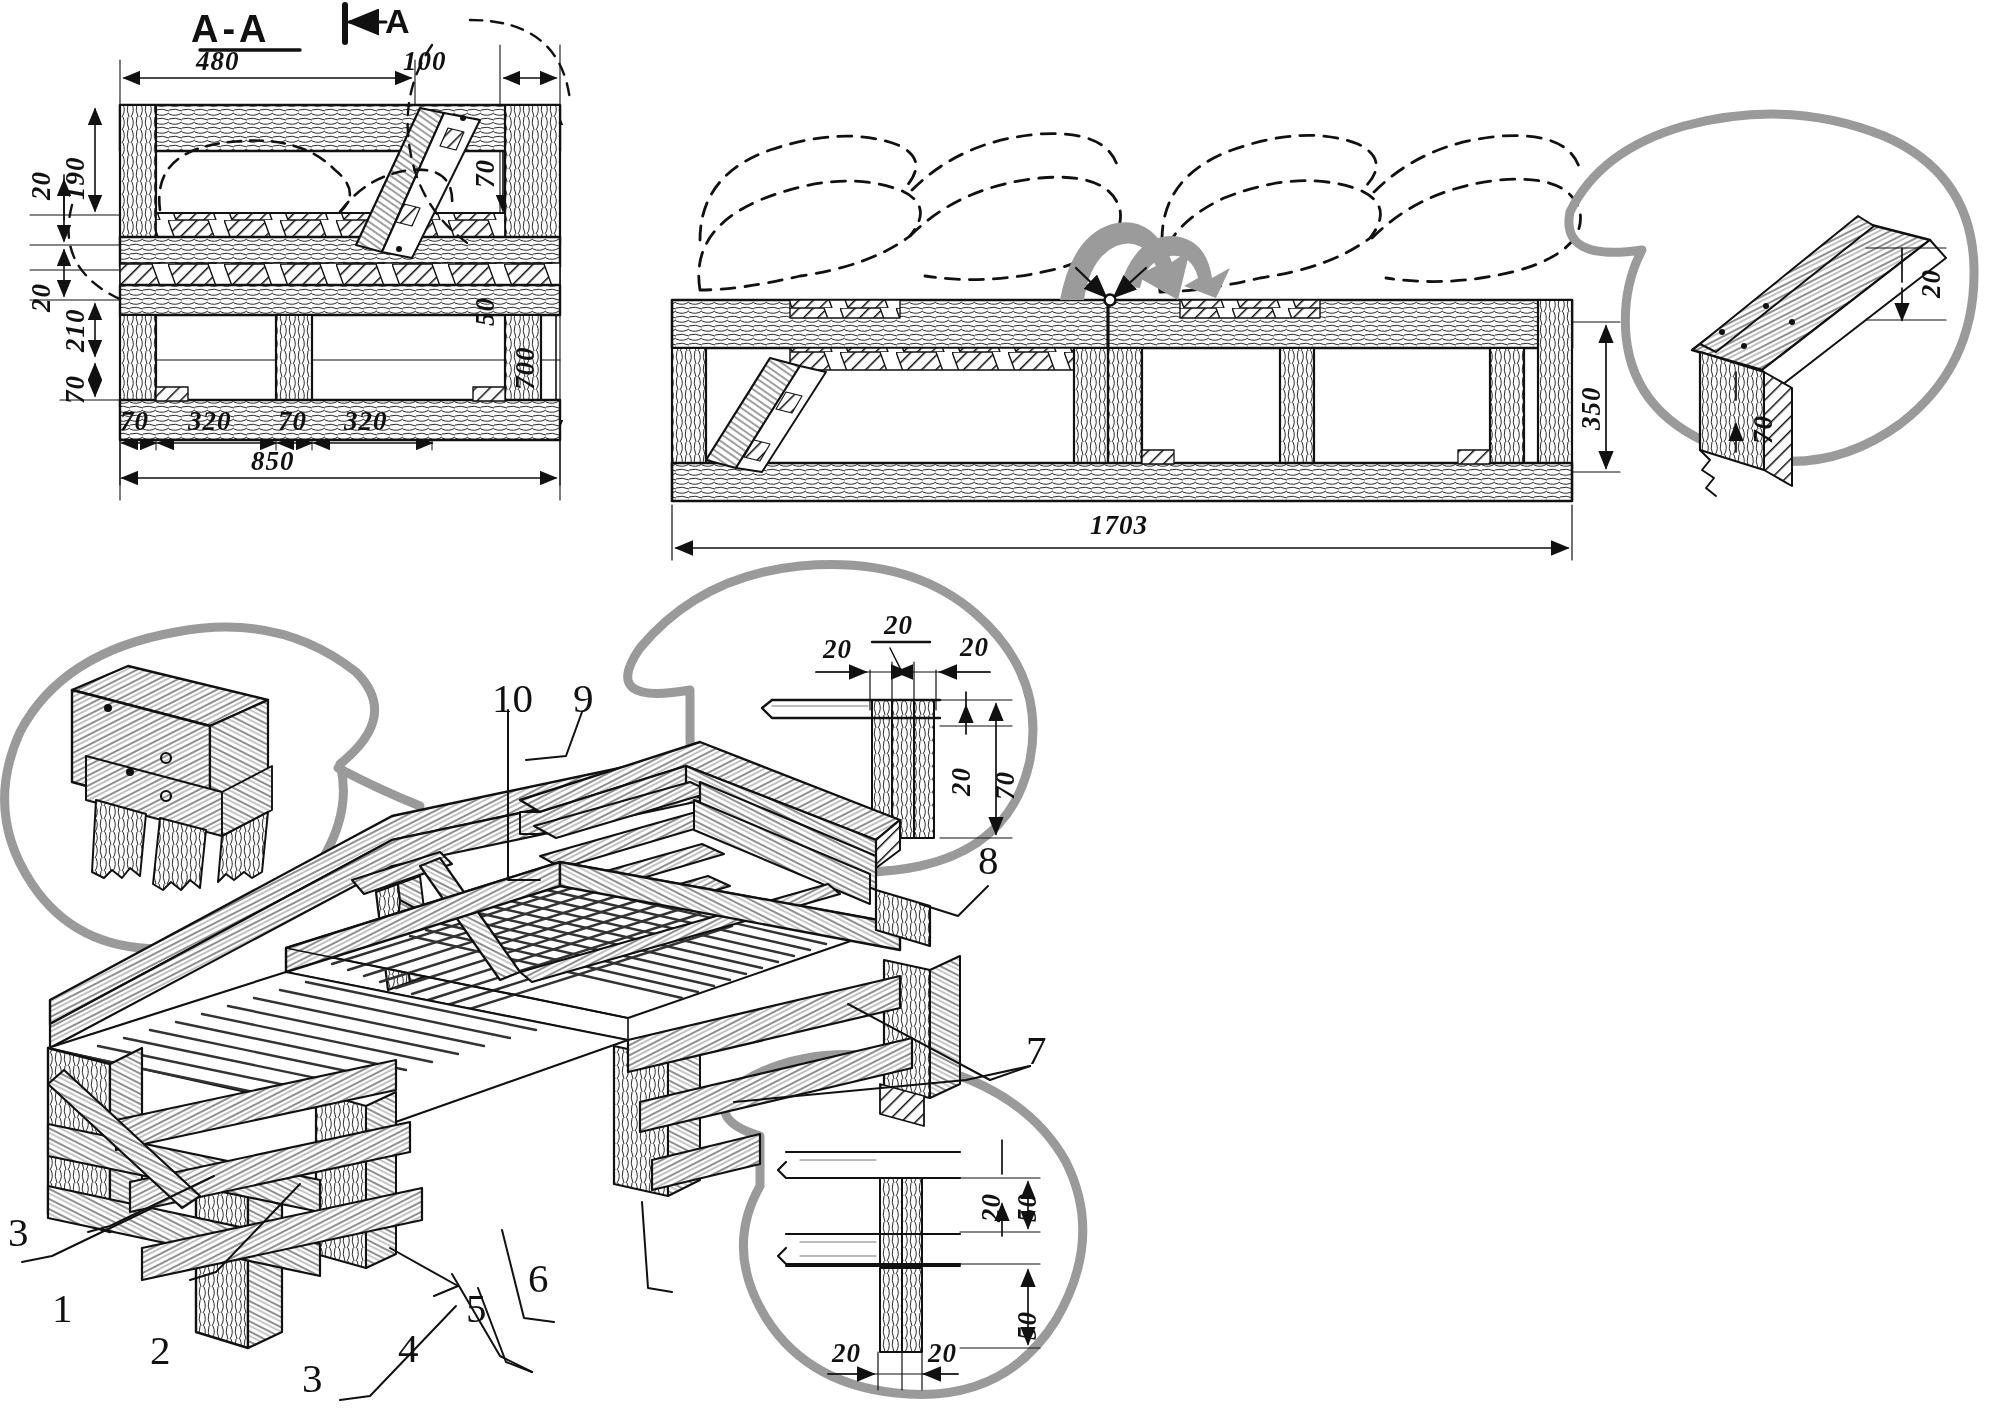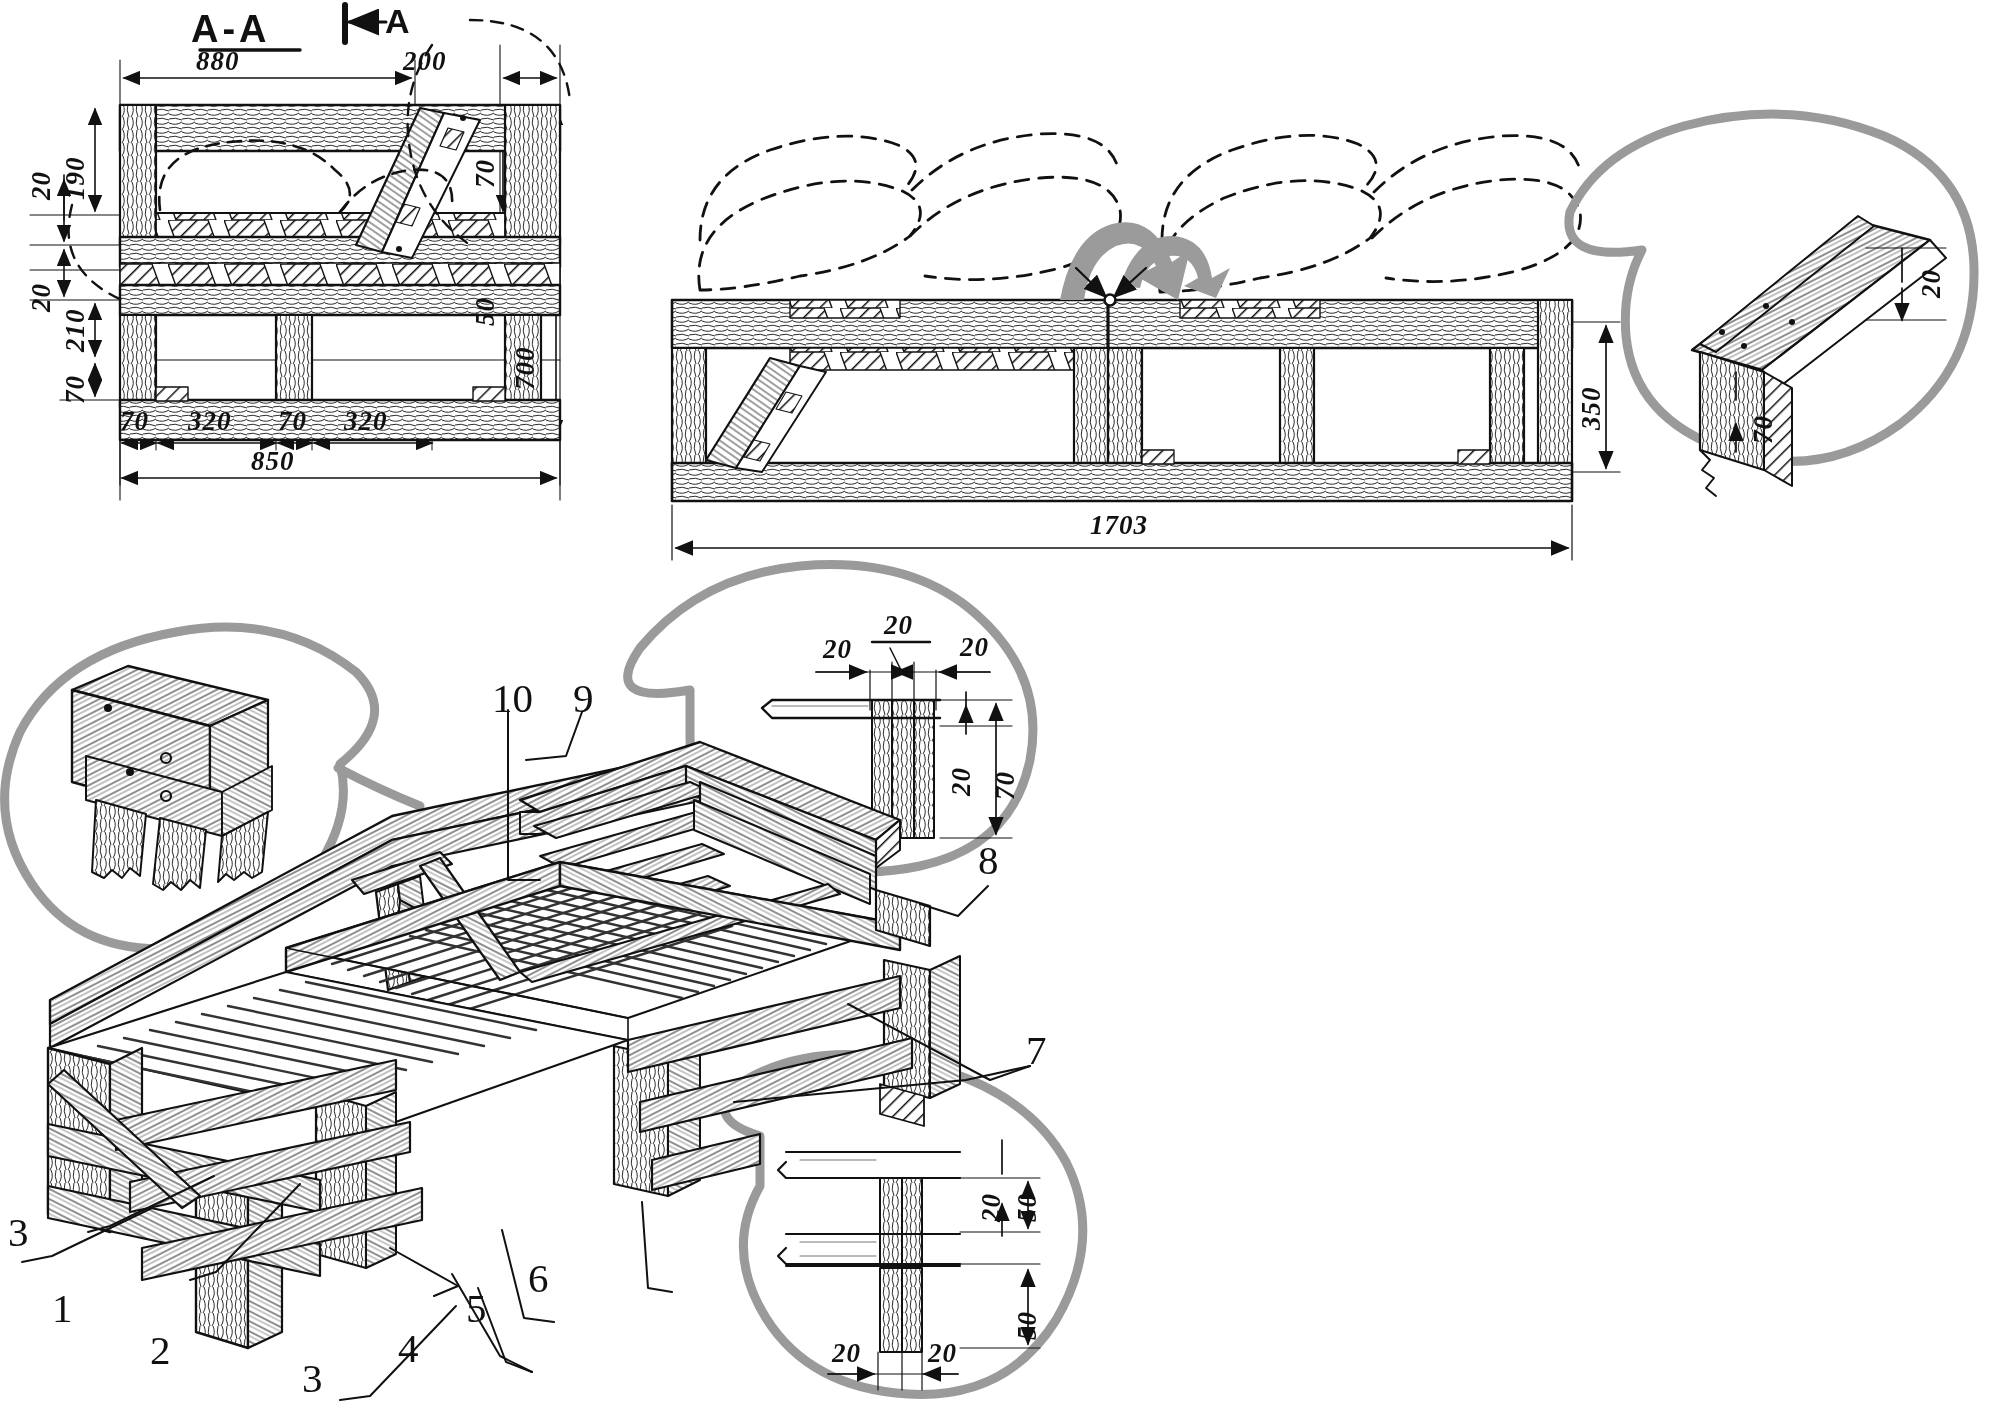--- a/index.html
+++ b/index.html
@@ -470,22 +470,22 @@
         <path d="M672,1292 L648,1288 L642,1202"></path>
       </g>
     </g>
 
     </g>
   </svg>
 
   <div class="sectitle" style="left:191px;top:8px;">A-A</div>
   <div class="secmark" style="left:385px;top:2px;">A</div>
 
-  <div class="dimtxt" style="left:196px;top:48px;">880</div>
-  <div class="dimtxt" style="left:403px;top:48px;">200</div>
+  <div class="dimtxt" style="left:196px;top:48px;">480</div>
+  <div class="dimtxt" style="left:403px;top:48px;">100</div>
 
   <div class="dimtxt vert" style="left:28px;top:200px;">20</div>
   <div class="dimtxt vert" style="left:62px;top:200px;">190</div>
   <div class="dimtxt vert" style="left:28px;top:312px;">20</div>
   <div class="dimtxt vert" style="left:62px;top:352px;">210</div>
   <div class="dimtxt vert" style="left:62px;top:404px;">70</div>
 
   <div class="dimtxt vert" style="left:472px;top:188px;">70</div>
   <div class="dimtxt vert" style="left:472px;top:326px;">50</div>
   <div class="dimtxt vert" style="left:512px;top:390px;">700</div>

